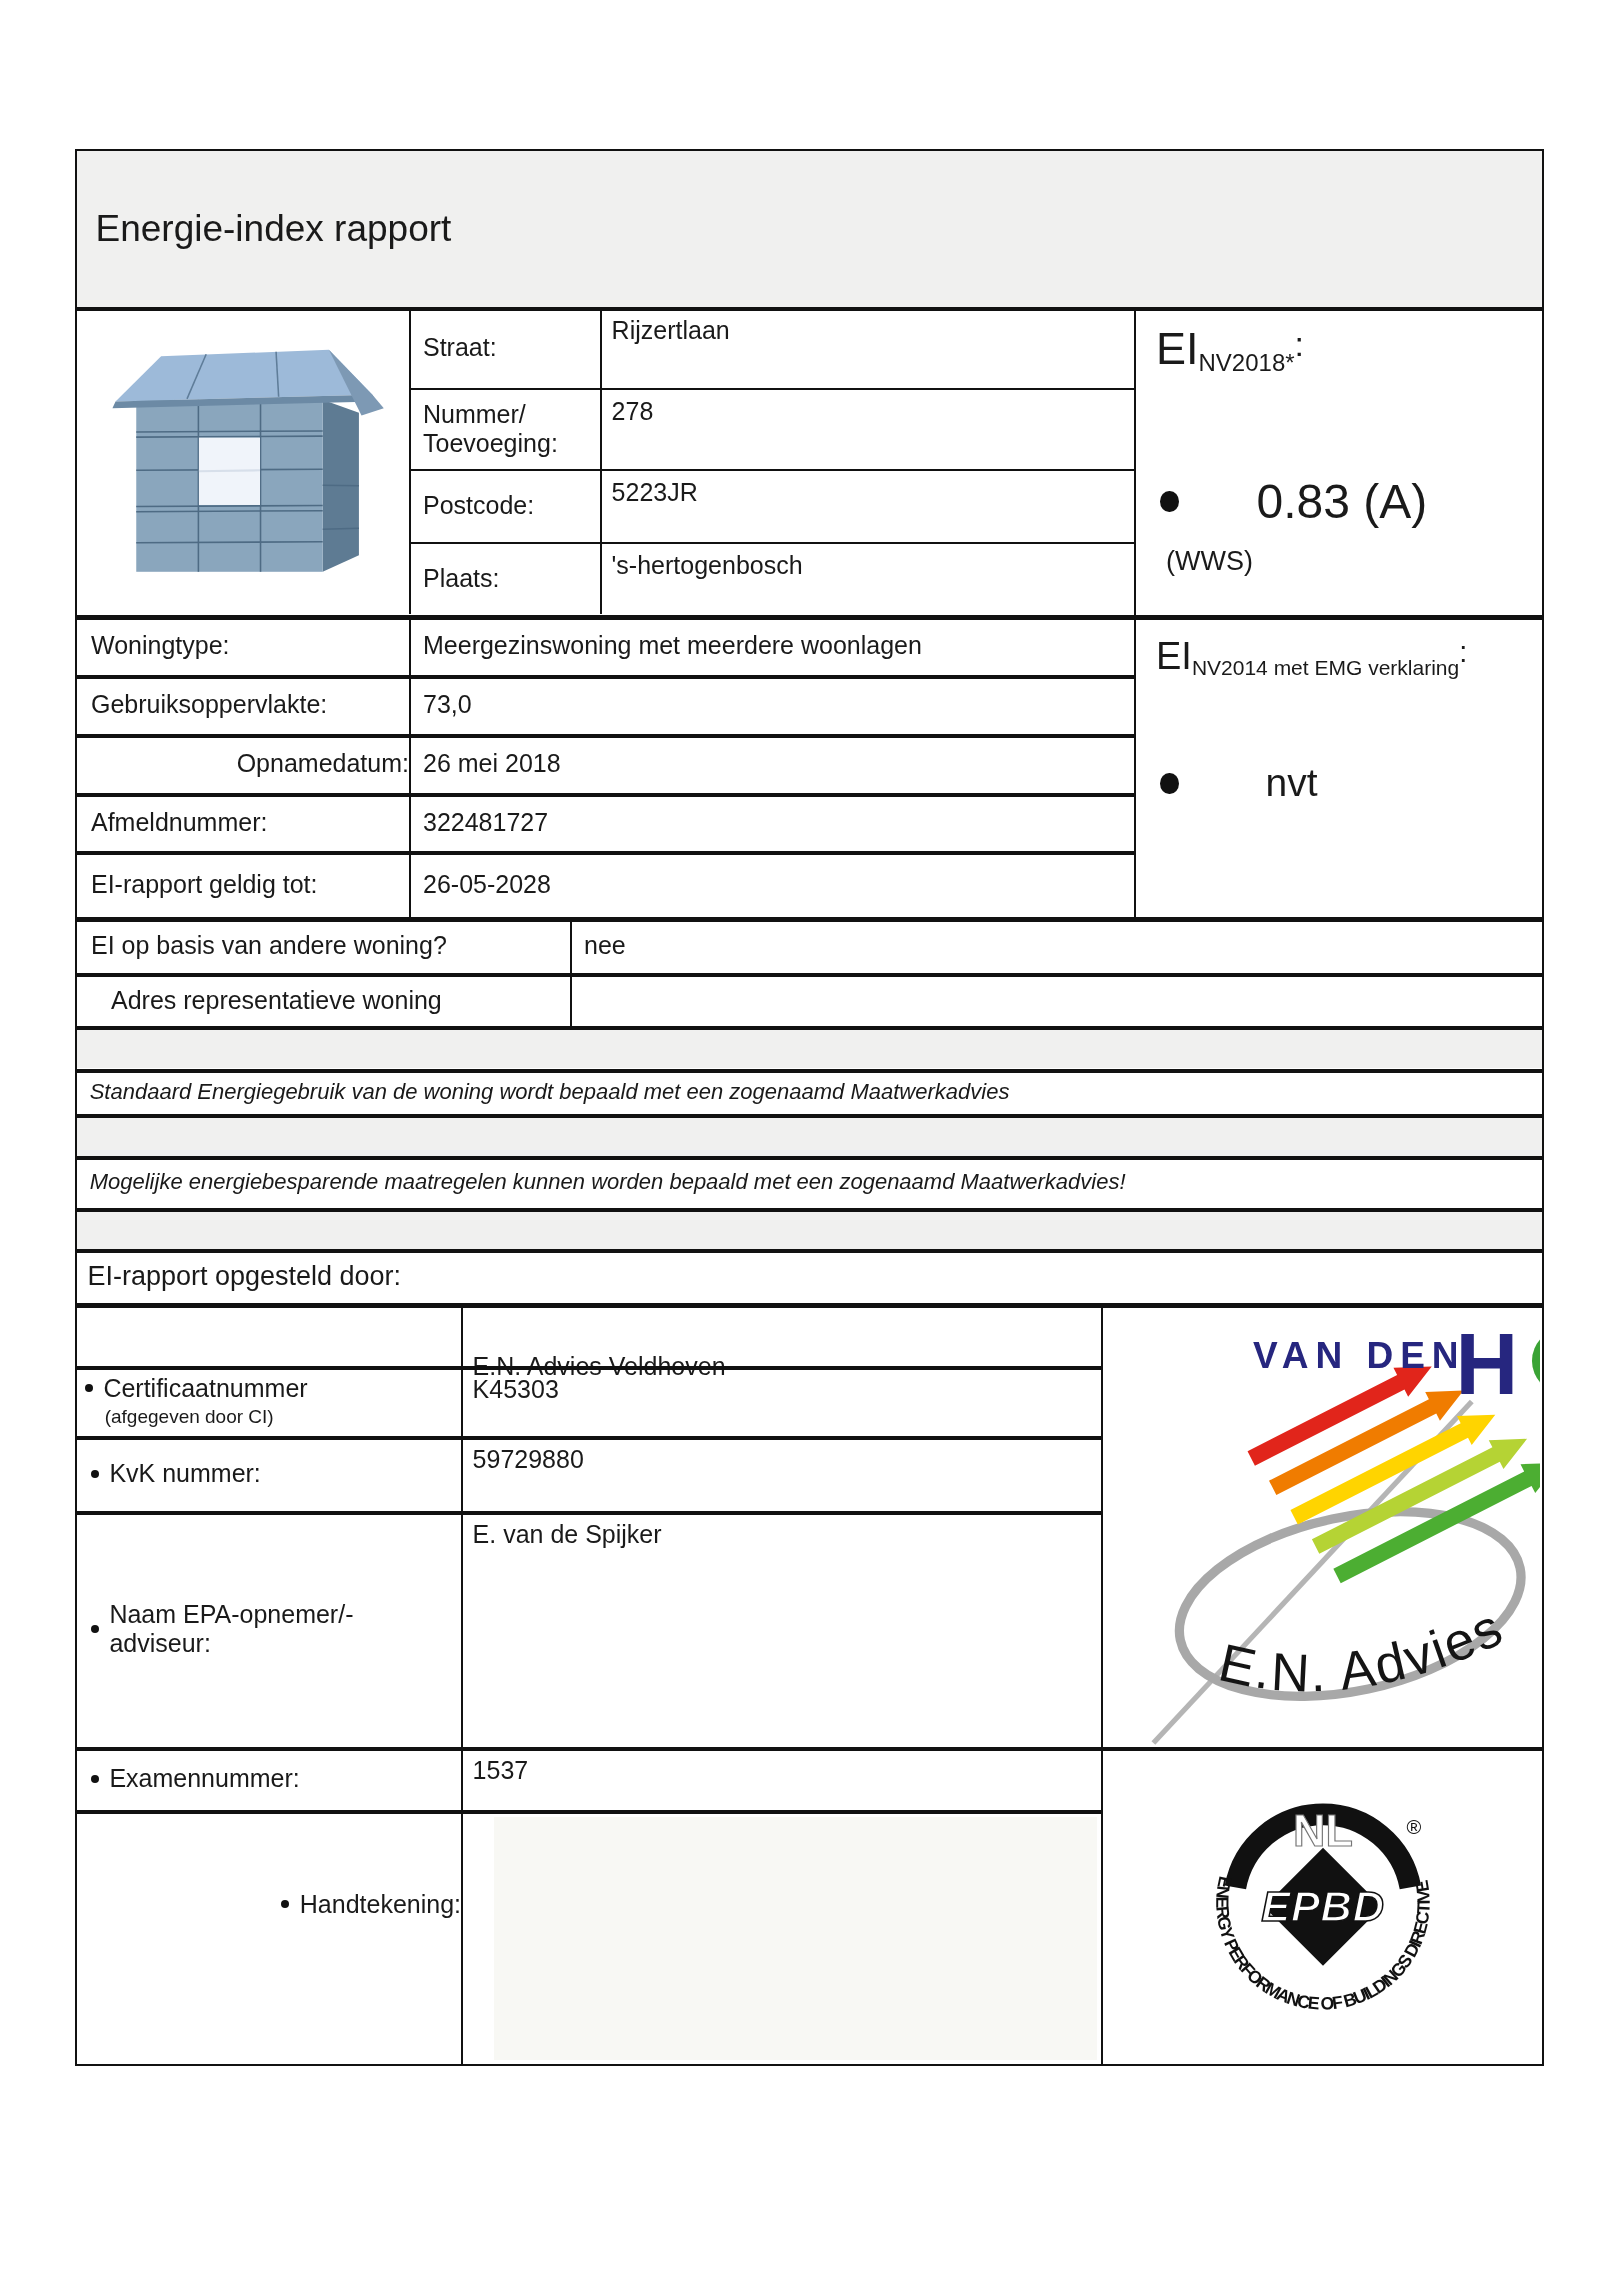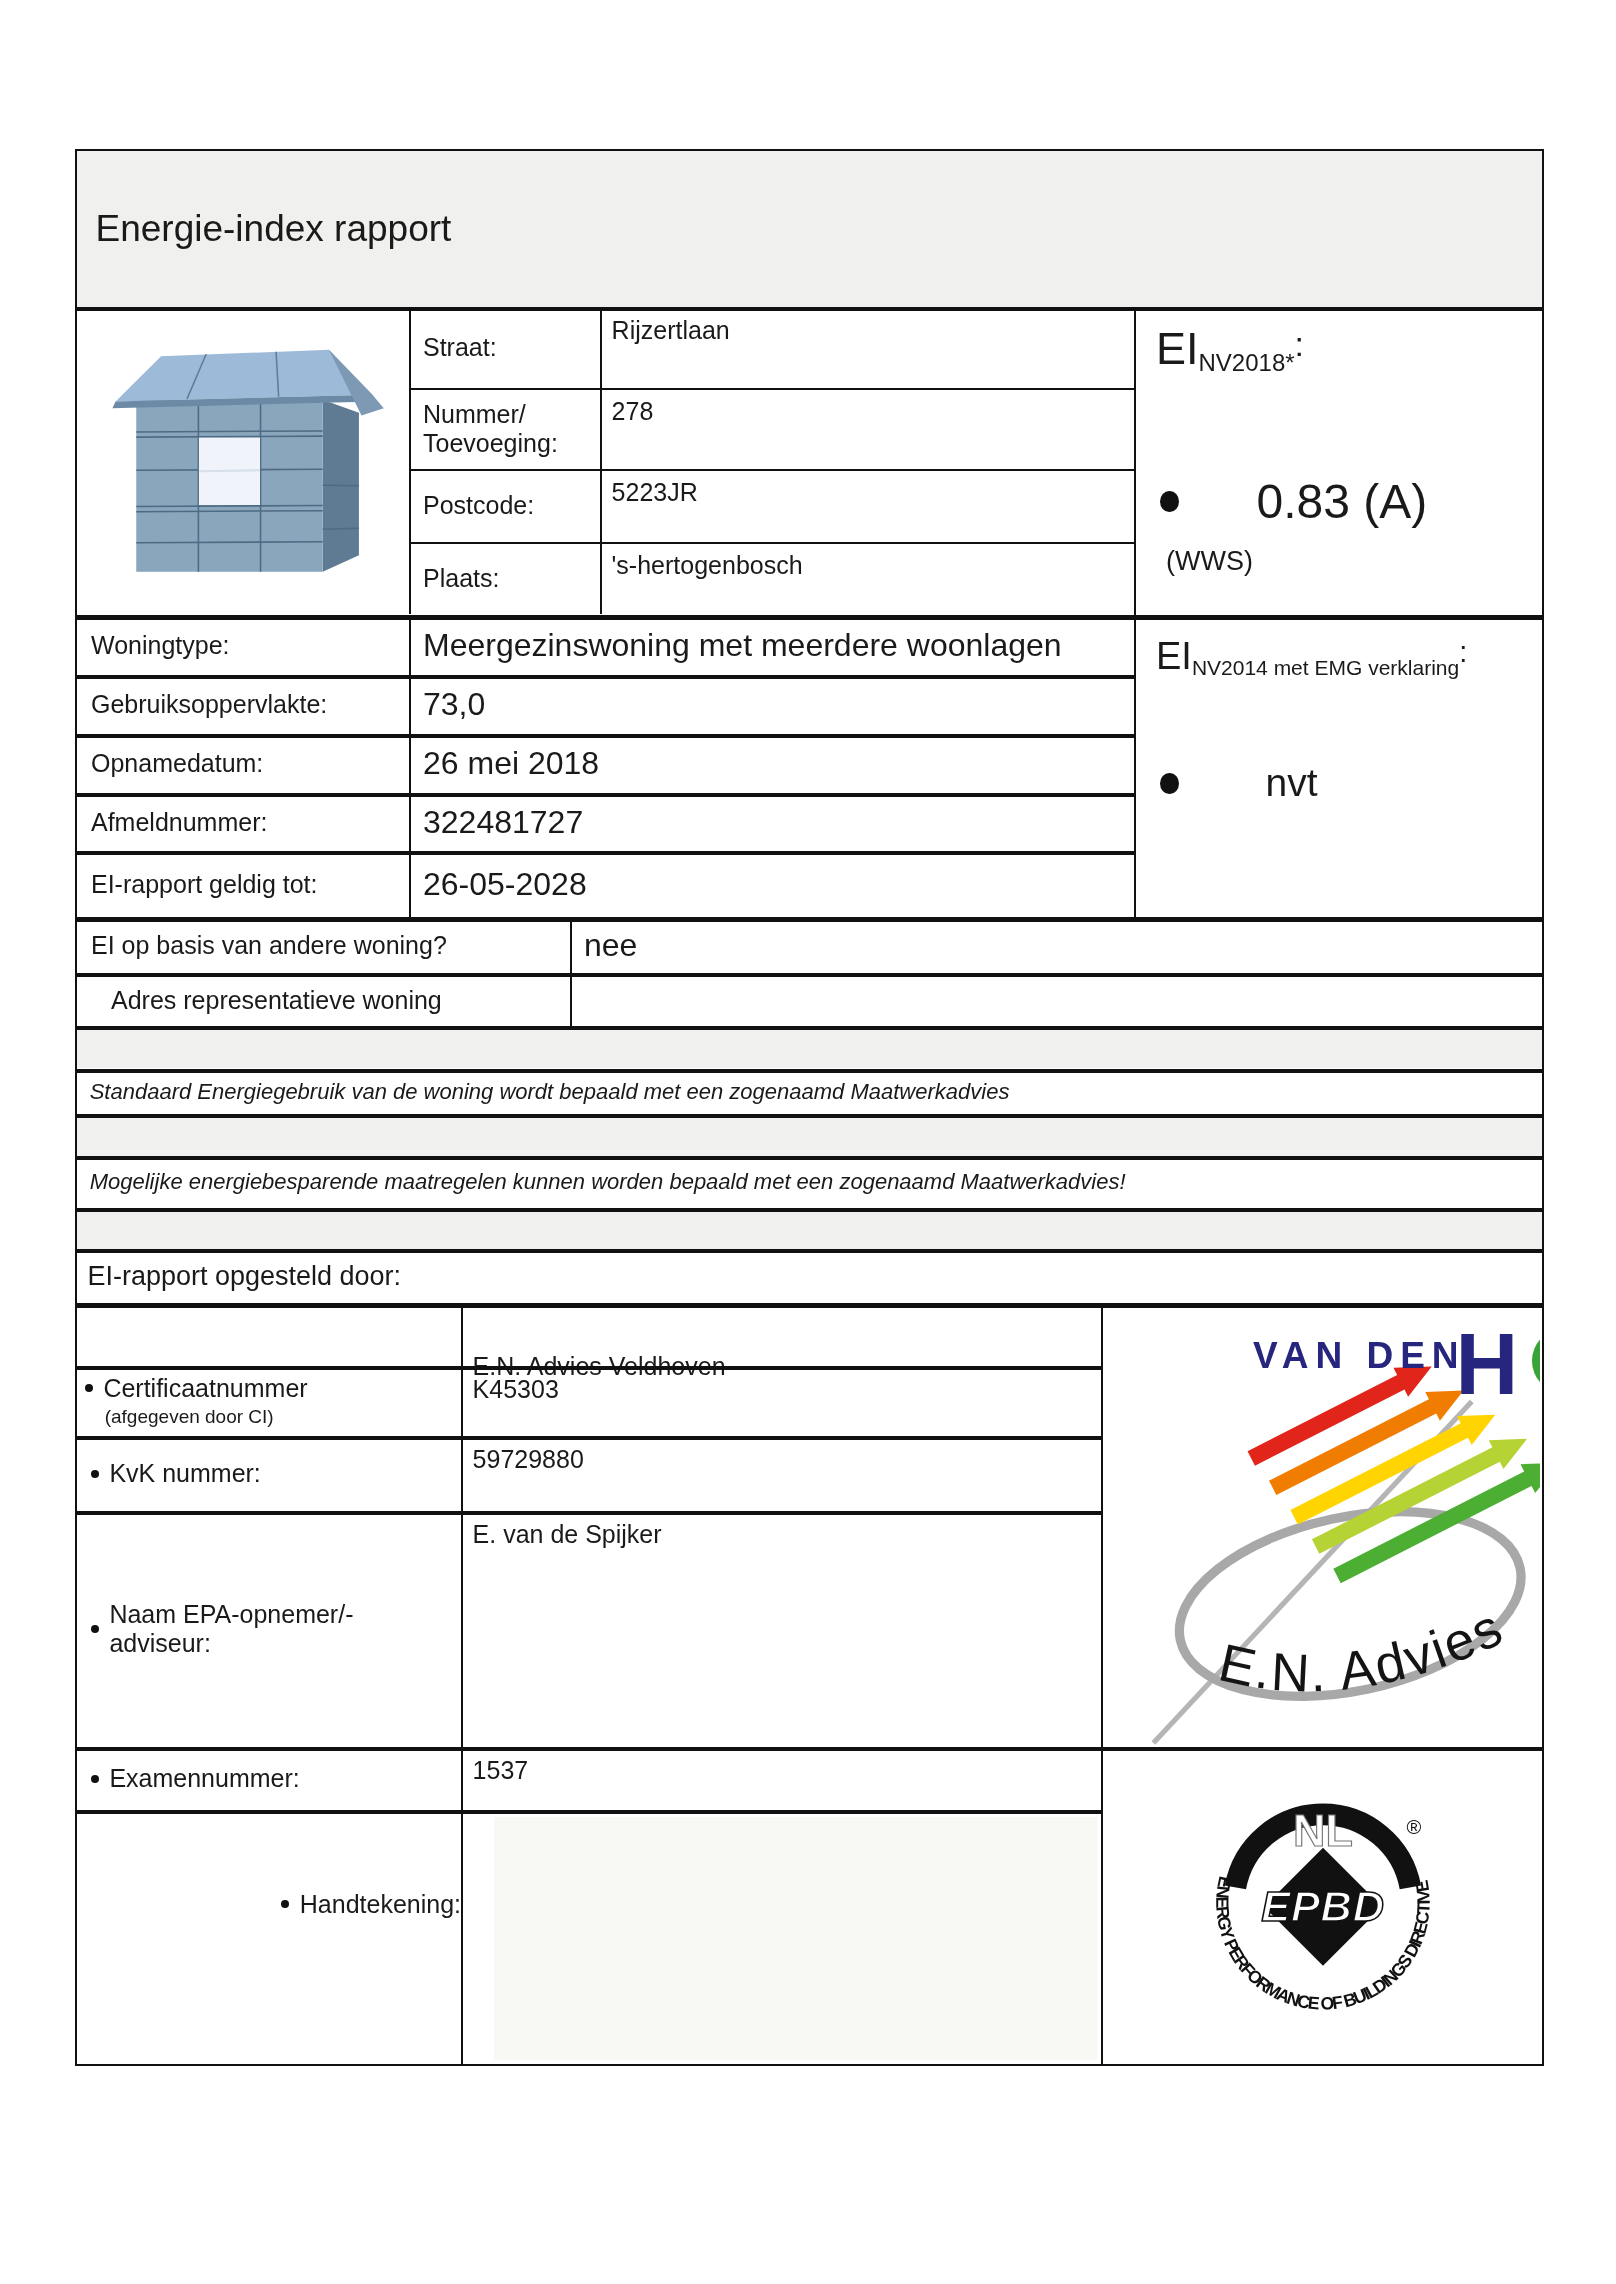--- a/index.html
+++ b/index.html
@@ -6,21 +6,21 @@
   body{width:1617px;height:2284px;position:relative;font-family:"Liberation Sans",sans-serif;color:#1a1a1a;}
   .frame{position:absolute;left:75px;top:149px;width:1465px;height:1913px;border:2.9px solid #111;background:#fff;}
   .abs{position:absolute;}
   .hline{position:absolute;background:#111;}
   .vline{position:absolute;background:#111;}
   .titlebar{background:#f0f0ef;display:flex;align-items:center;padding-left:18.5px;box-sizing:border-box;}
   .title{font-size:37px;font-weight:500;letter-spacing:0;}
   .grayband{background:#f0f0ef;}
   .lbl{display:flex;align-items:center;padding-left:14px;box-sizing:border-box;font-size:25px;}
   .val{display:flex;align-items:flex-start;padding-left:11.6px;padding-top:9.3px;box-sizing:border-box;font-size:25px;}
-  .valc{display:flex;align-items:center;padding-left:14px;box-sizing:border-box;font-size:32px;}
+  .valc{display:flex;align-items:center;padding-left:14px;box-sizing:border-box;font-size:25px;}
   .italicrow{display:flex;align-items:center;padding-left:12.7px;box-sizing:border-box;font-size:22px;font-style:italic;text-align:center;}
   .sechead{display:flex;align-items:center;padding-left:10.4px;box-sizing:border-box;font-size:27px;}
   .bullet{display:inline-block;width:8px;height:8px;border-radius:50%;background:#111;margin-right:10.4px;flex:0 0 auto;}
   .bigbullet{display:inline-block;width:18.5px;height:21px;border-radius:50%;background:#111;flex:0 0 auto;}
   .lblcol{display:flex;flex-direction:column;justify-content:center;padding-left:8px;box-sizing:border-box;font-size:25px;}
   .lblline{display:flex;align-items:center;}
   .sublbl{font-size:19px;padding-left:19.7px;margin-top:3.5px;}
   .eihead{display:flex;align-items:flex-end;line-height:1;}
   .ei-big1{font-size:45px;}
   .ei-sub1{font-size:24px;transform:translateY(3.5px);}
@@ -117,21 +117,21 @@
     </div>
   <div class="abs valc" style="left:332px;top:464px;width:725px;height:60px;">
       <span>Meergezinswoning met meerdere woonlagen</span>
     </div>
   <div class="abs lbl" style="left:0;top:524px;width:332px;height:59px;">
       <span>Gebruiksoppervlakte:</span>
     </div>
   <div class="abs valc" style="left:332px;top:524px;width:725px;height:59px;">
       <span>73,0</span>
     </div>
-  <div class="abs lbl" style="left:0;top:583px;width:332px;height:59px;">
+  <div class="abs lbl" style="left:0;top:583px;width:332px;height:59px;justify-content:flex-end;">
       <span>Opnamedatum:</span>
     </div>
   <div class="abs valc" style="left:332px;top:583px;width:725px;height:59px;">
       <span>26 mei 2018</span>
     </div>
   <div class="abs lbl" style="left:0;top:642px;width:332px;height:58px;">
       <span>Afmeldnummer:</span>
     </div>
   <div class="abs valc" style="left:332px;top:642px;width:725px;height:58px;">
       <span>322481727</span>

